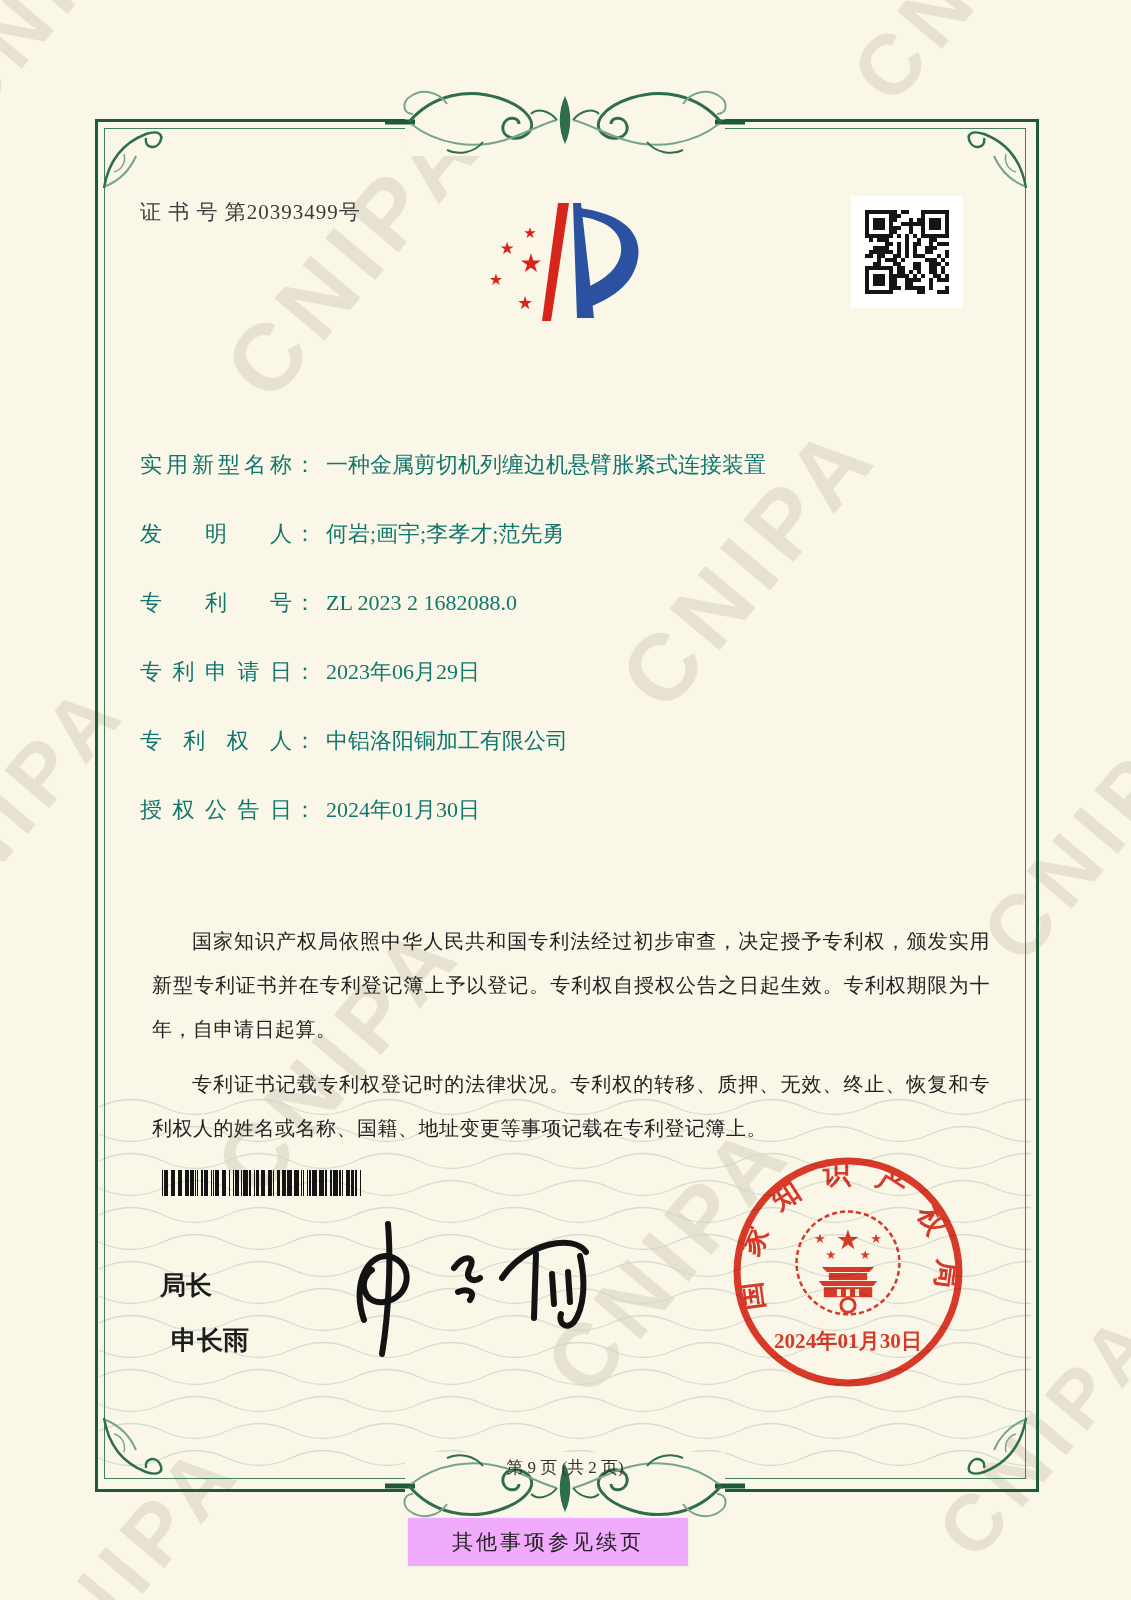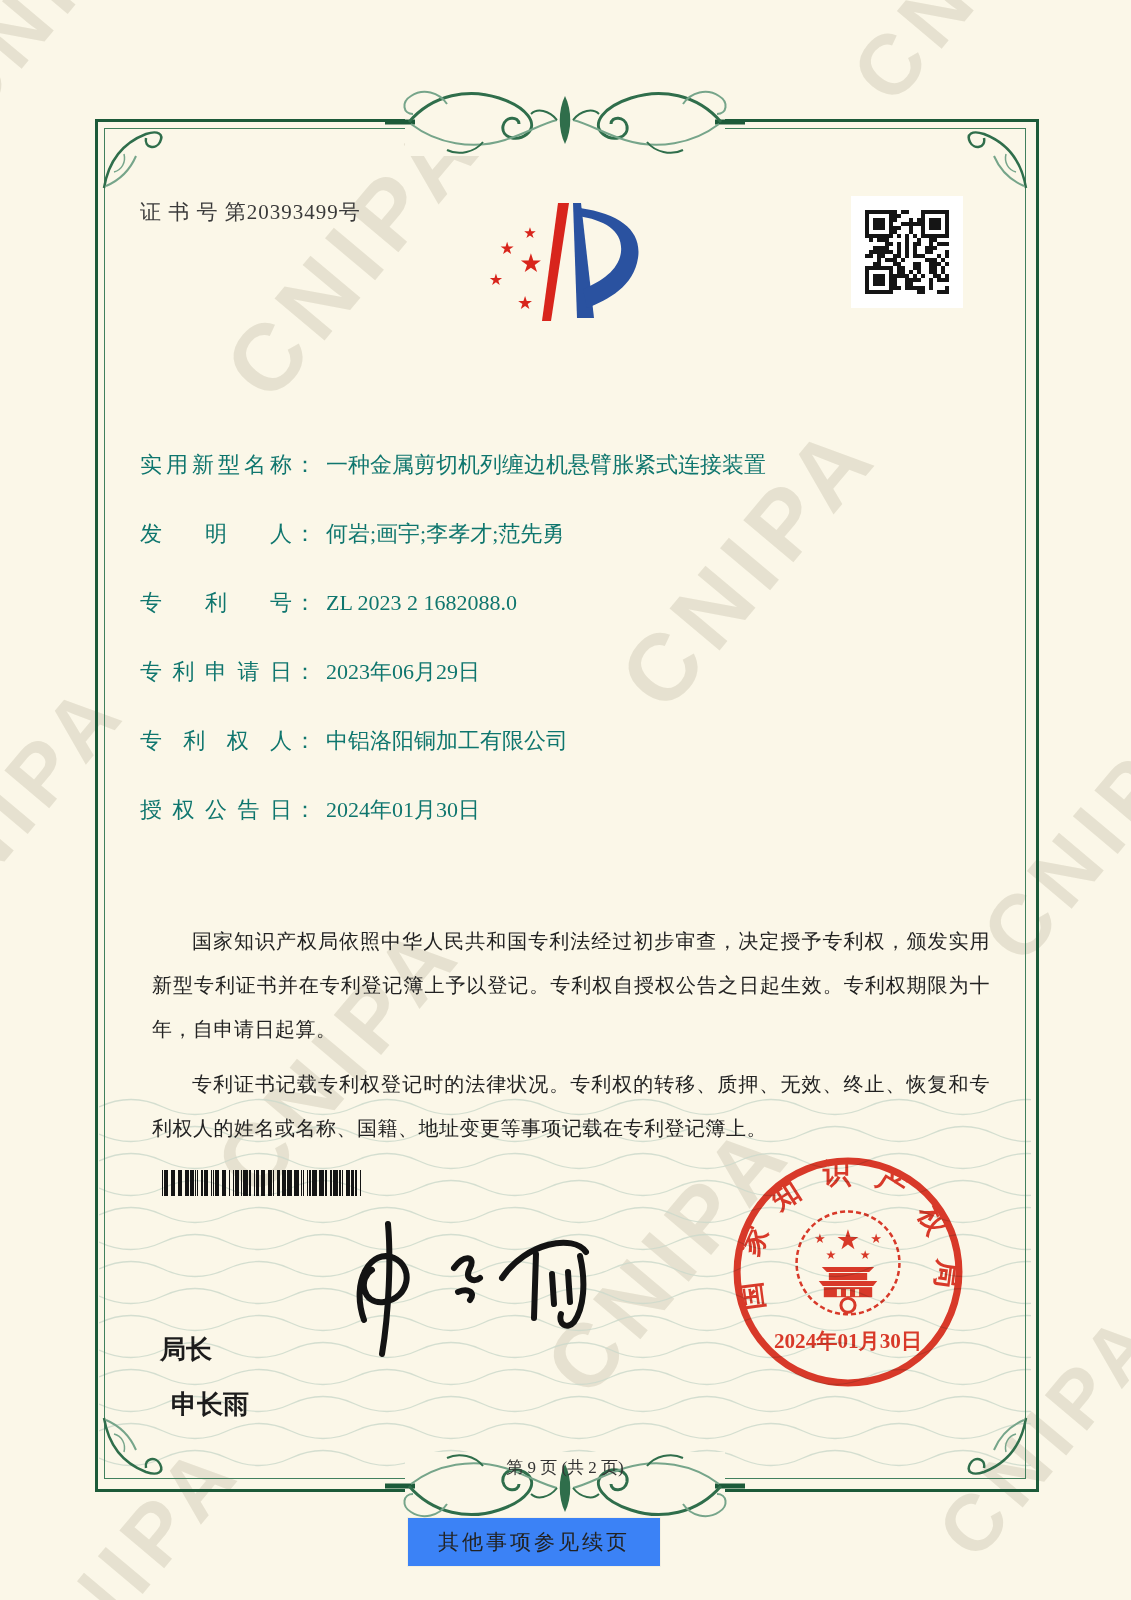--- a/index.html
+++ b/index.html
@@ -45,35 +45,35 @@
 
   
   .legal{position:absolute;left:141px;top:908px;width:860px;z-index:3;font-size:20px;
          line-height:44px;text-align:justify;letter-spacing:.5px;color:#222;}
   .legal p{margin:11px;text-indent:2em;}
   .legal p + p{margin-top:4px;}
 
   
   .barcode{position:absolute;left:162px;top:1170px;width:282px;height:26px;display:flex;z-index:3;}
   .barcode i{display:block;height:100%;background:#141414;}
-  .officer{position:absolute;left:160px;top:1332px;z-index:3;
+  .officer{position:absolute;left:160px;top:1268px;z-index:3;
            font-family:"Liberation Sans","DejaVu Sans",sans-serif;font-weight:600;font-size:26px;color:#1c1c1c;}
   .officer .name{margin-top:20px;margin-left:11px;}
   .sig{position:absolute;left:330px;top:1208px;width:310px;height:150px;z-index:3;}
   .sig path{fill:none;stroke:#131313;stroke-width:6;stroke-linecap:round;stroke-linejoin:round;}
 
   .seal{position:absolute;left:728px;top:1152px;width:240px;height:240px;z-index:4;
         opacity:.92;mix-blend-mode:multiply;}
   .sealRing{font-size:28px;font-weight:700;fill:#d92a1b;letter-spacing:22px;
             font-family:"Liberation Serif","DejaVu Serif",serif;}
   .sealDate{font-size:21px;font-weight:700;fill:#d92a1b;}
   .emb{fill:#d92a1b;}
 
   .pageno{position:absolute;left:95px;top:1456px;width:940px;text-align:center;font-size:17px;color:#333;z-index:3;}
-  .note{position:absolute;left:408px;top:1518px;width:252px;height:48px;background:#3b82f6;
+  .note{position:absolute;left:408px;top:1518px;width:280px;height:48px;background:#f0abfc;
         display:flex;align-items:center;justify-content:center;font-size:21px;letter-spacing:3px;
         color:#222;z-index:3;box-shadow:0 0 0 1px rgba(0,0,0,0.03);}
 </style>
 </head>
 <body>
 
 <div class="page">
 
   <span class="wm" style="left:-50px;top:60px;font-size:85px;">CNIPA</span>
   <span class="wm" style="left:245px;top:330px;font-size:95px;">CNIPA</span>

